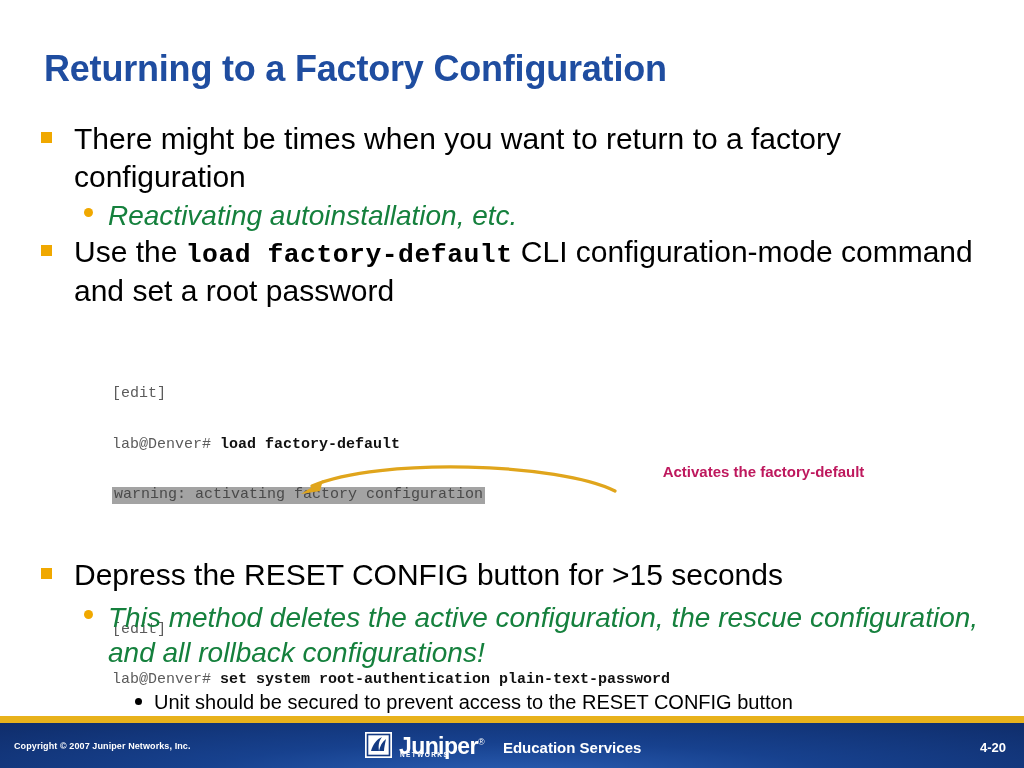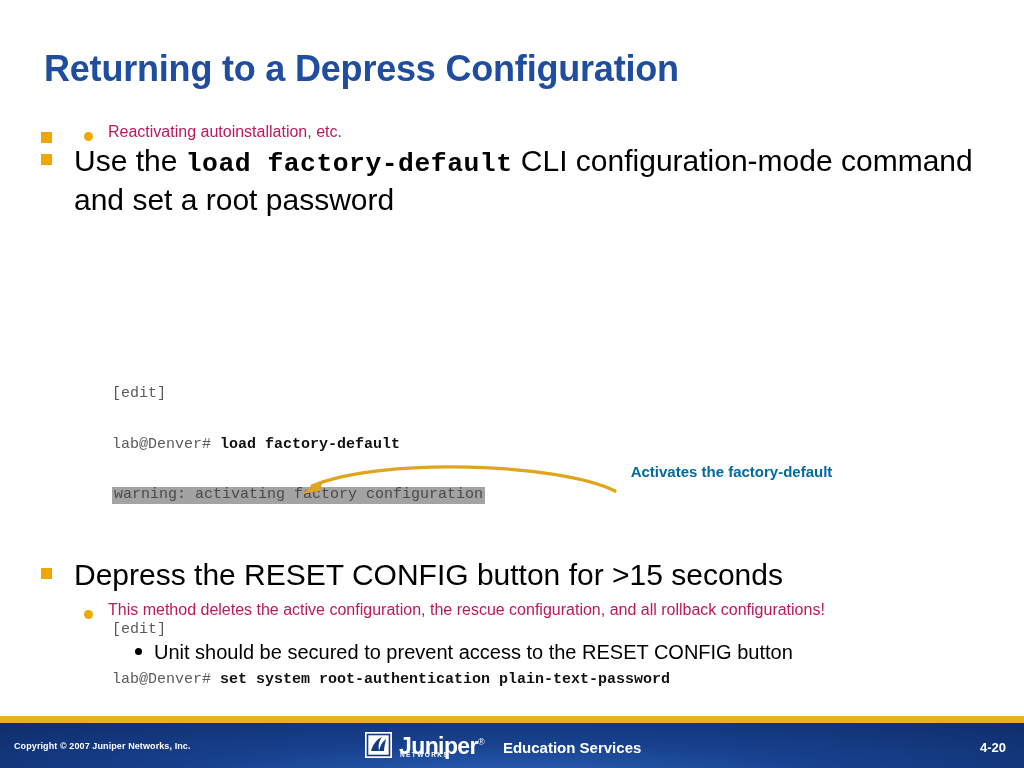--- a/index.html
+++ b/index.html
@@ -54,24 +54,25 @@
     top: 12px;
     width: 11px;
     height: 11px;
     background: #f0a800;
   }
 
   .b2 {
     position: relative;
     padding-left: 26px;
     margin: 2px 0 0 82px;
-    font-size: 16px;
+    font-size: 28px;
     line-height: 1.26;
-    color: #be185d;
+    color: #15803d;
     max-width: 880px;
+    font-style: italic;
   }
   .b2 .marker {
     position: absolute;
     left: 2px;
     top: 10px;
     width: 9px;
     height: 9px;
     border-radius: 50%;
     background: #f0a800;
   }
@@ -122,27 +123,27 @@
   .code-line.hl {
     background: #a3a3a3;
     color: #4a4a4a;
     display: inline-block;
     padding: 0 2px;
   }
 
   
   .callout {
     position: absolute;
-    left: 604px;
+    left: 636px;
     top: 462px;
     width: 255px;
     text-align: center;
     font-size: 15px;
     font-weight: bold;
-    color: #0369a1;
+    color: #be185d;
     line-height: 1.35;
   }
   .arrow-svg {
     position: absolute;
     left: 290px;
     top: 455px;
     width: 340px;
     height: 60px;
     overflow: visible;
   }
@@ -232,26 +233,27 @@
     right: 18px;
     top: 17px;
     color: #ffffff;
     font-size: 13px;
     font-weight: bold;
   }
 </style>
 </head>
 <body>
 
-<div class="slide-title">Returning to a Depress Configuration</div>
+<div class="slide-title">Returning to a Factory Configuration</div>
 
 <div class="body-area">
 
   <div class="b1">
     <span class="marker"></span>
+    <span>There might be times when you want to return to a factory configuration</span>
   </div>
 
   <div class="b2">
     <span class="marker"></span>
     <span>Reactivating autoinstallation, etc.</span>
   </div>
 
   <div class="b1" style="">
     <span class="marker"></span>
     <span>Use the </span><span class="mono-inline">load factory-default</span><span> CLI configuration-mode command and set a root password</span>

